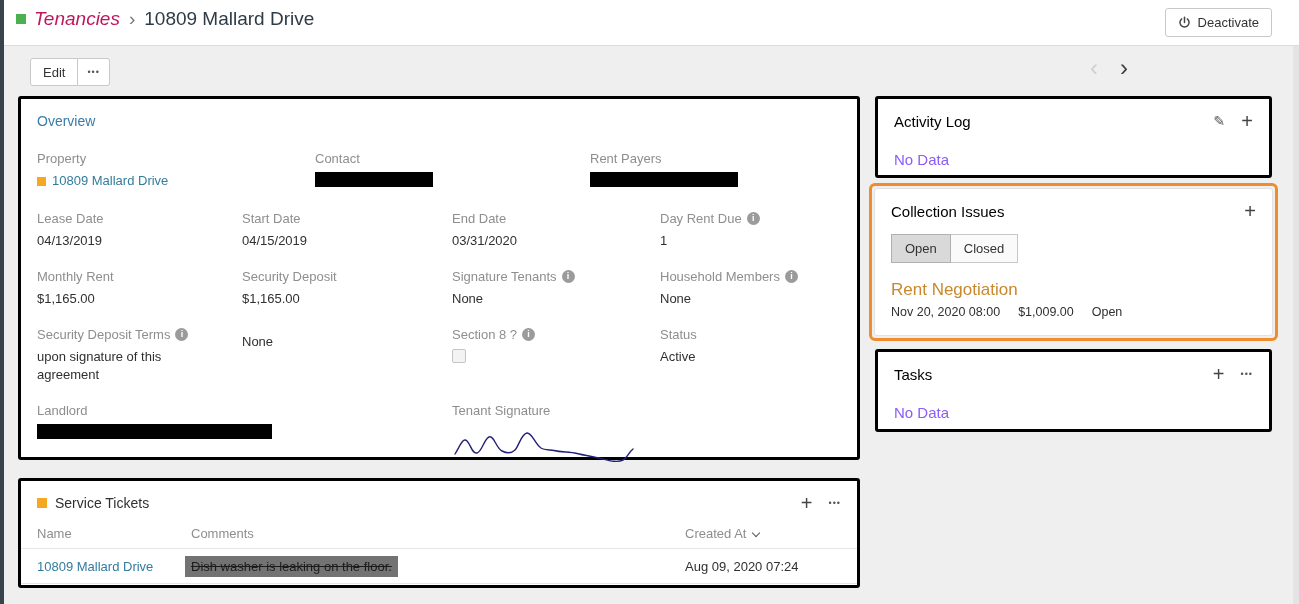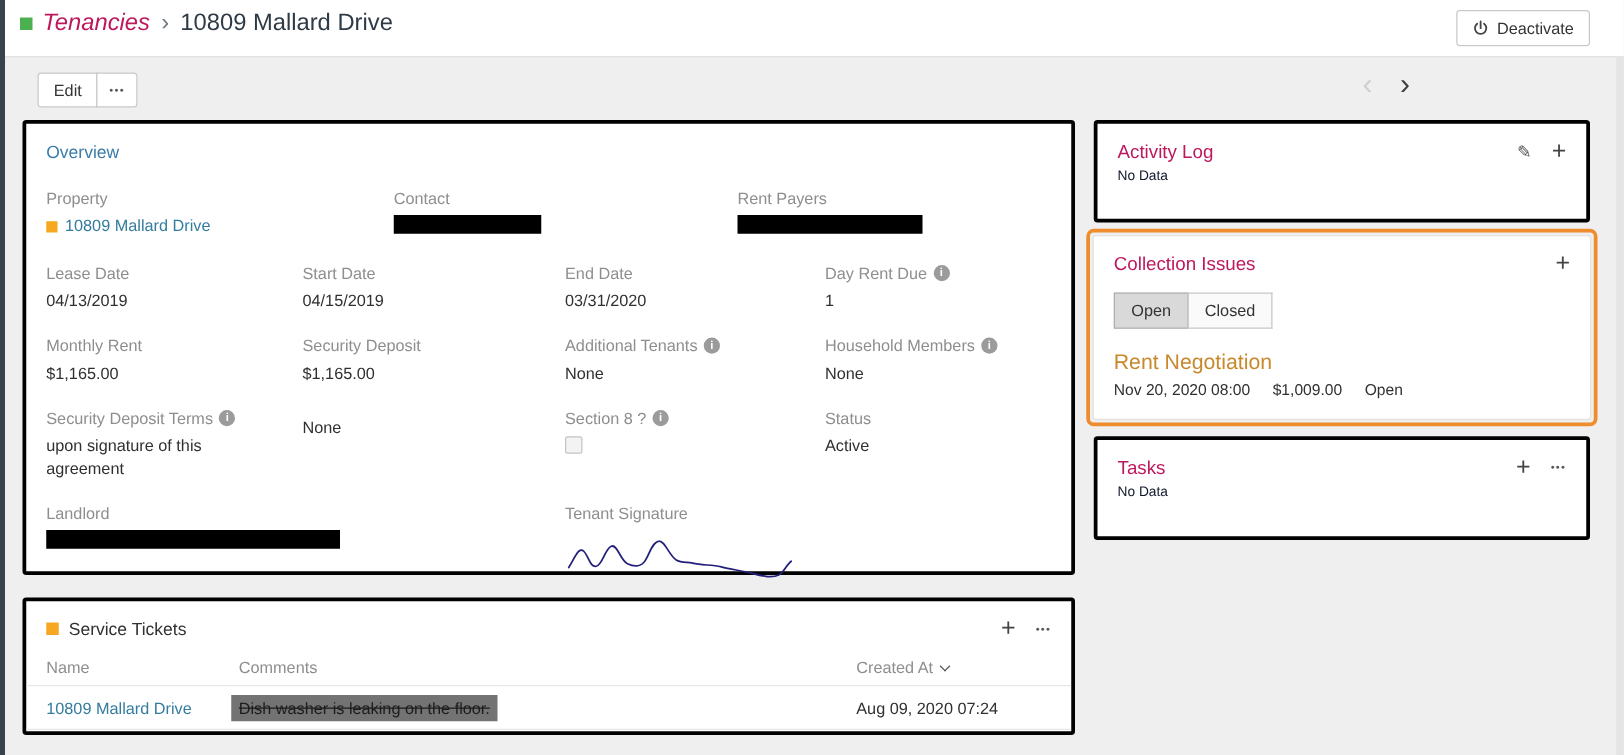--- a/index.html
+++ b/index.html
@@ -52,26 +52,26 @@
   .checkbox { display:inline-block; width:14px; height:14px; background:#f3f3f3; border:1px solid #c4c4c4; border-radius:2px; margin-top:7px; cursor:pointer; }
   .terms-val { max-width:180px; }
   .sig-cell { grid-column:3 / span 2; }
   .sig-caption { font-size:8.5px; font-style:italic; color:#4a4a4a; margin-top:2px; }
 
   
   .side-card { position:absolute; left:875px; width:397px; padding:12px 16px; }
   .activity-card { top:96px; height:82px; }
   .tasks-card { top:349px; height:83px; }
   .card-head { display:flex; align-items:center; }
-  .card-title { font-size:15px; color:#be185d; }
+  .card-title { font-size:15px; color:#000000; }
   .head-icons { margin-left:auto; display:flex; align-items:center; gap:16px; }
   .ic { color:#555; cursor:pointer; line-height:1; }
   .ic.plus { font-size:20px; font-weight:400; color:#444; }
   .ic.pencil { font-size:14px; }
-  .no-data { font-size:11px; color:#0f172a; margin-top:4px; }
+  .no-data { font-size:15px; color:#8b5cf6; margin-top:20px; }
 
   .ci-ring { position:absolute; left:869px; top:183px; width:409px; border:3px solid #ee8c2e; border-radius:6px; padding:2px; }
   .ci-card { width:100%; padding:12px 16px 16px 16px; border:1px solid #e2e2e2; border-radius:3px; background:#fff; }
   .ci-filters { margin-top:13px; display:inline-flex; }
   .ci-filters .fbtn { font-family:inherit; font-size:13px; color:#333; padding:6px 13px; cursor:pointer; }
   .fbtn.sel { background:#d9d9d9; border:1px solid #b0b0b0; }
   .fbtn.unsel { background:#fafafa; border:1px solid #c7c7c7; border-left:none; }
   .ci-item { margin-top:17px; }
   .ci-type { font-size:17px; color:#c8882b; cursor:pointer; }
   .ci-line { margin-top:5px; font-size:12.5px; color:#303030; display:flex; gap:18px; }
@@ -172,21 +172,21 @@
       <div class="field">
         <div class="lbl">Monthly Rent</div>
         <div class="val">$1,165.00</div>
       </div>
       <div class="field">
         <div class="lbl">Security Deposit</div>
         <div class="val">$1,165.00</div>
       </div>
       <div class="field">
         <div class="lbl">
-            <span>Additional Tenants</span>
+            <span>Signature Tenants</span>
             <span class="info-ic">i</span>
           </div>
         <div class="val">None</div>
       </div>
       <div class="field">
         <div class="lbl">
             <span>Household Members</span>
             <span class="info-ic">i</span>
           </div>
         <div class="val">None</div>

